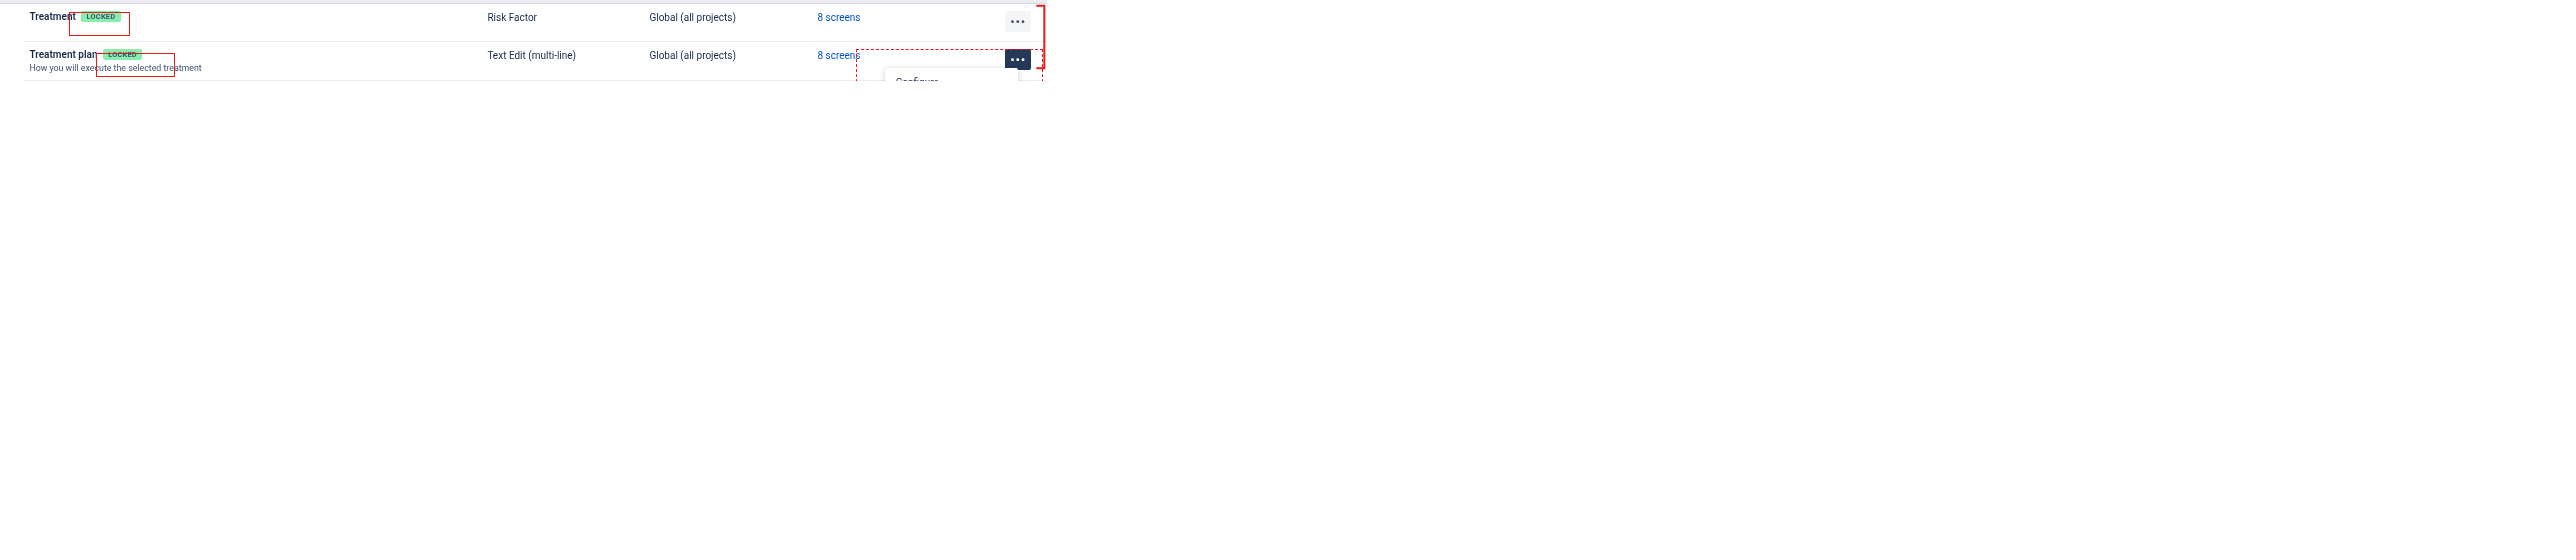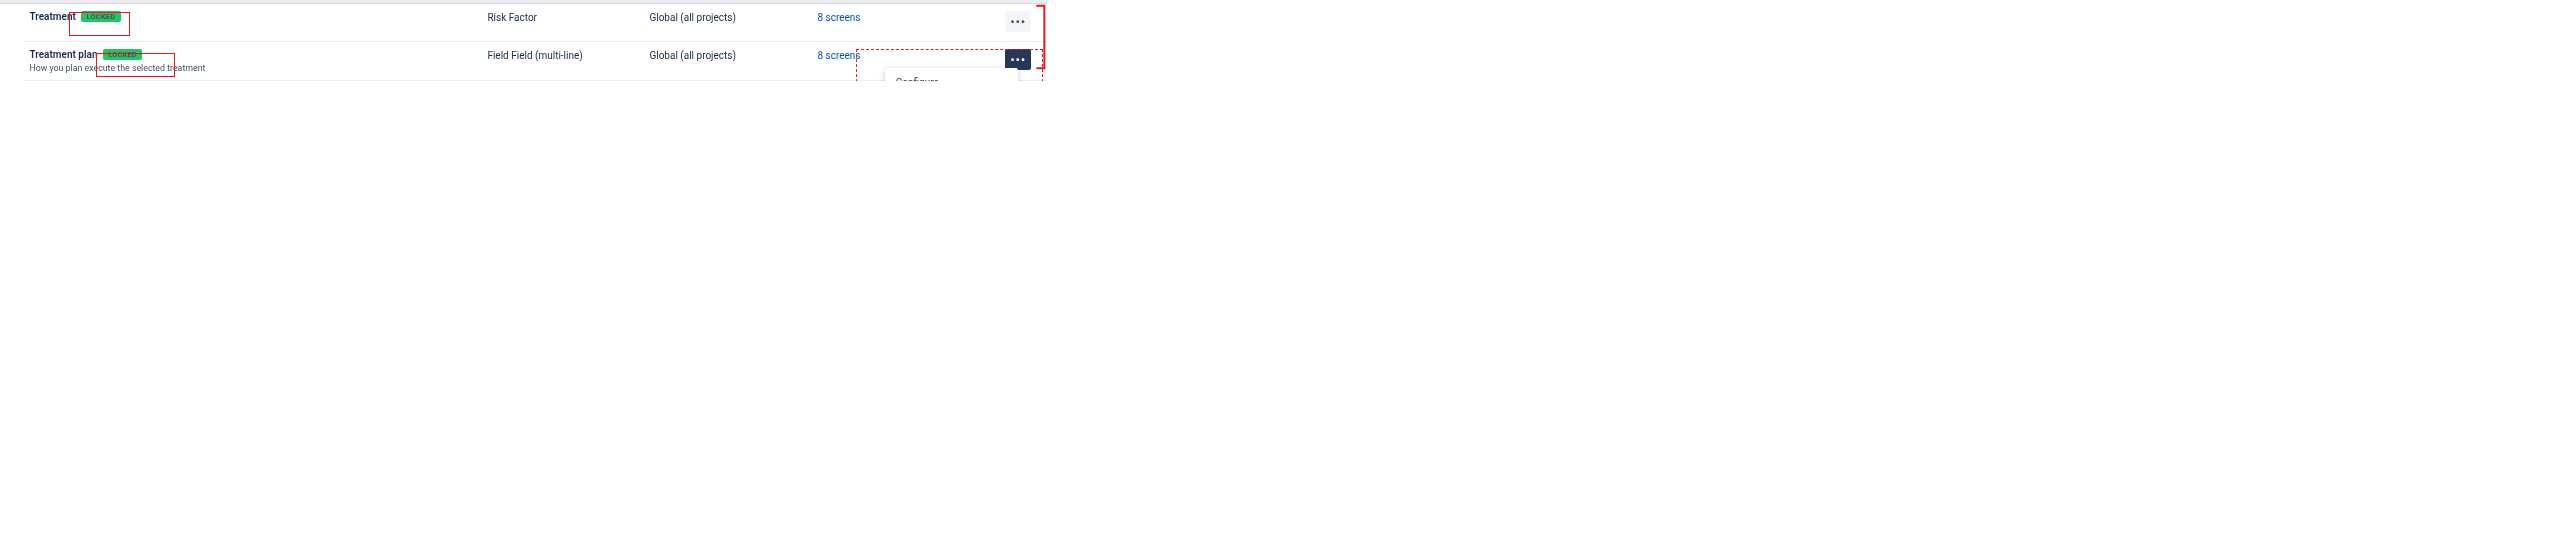--- a/index.html
+++ b/index.html
@@ -45,21 +45,21 @@
     align-items: center;
     gap: 5.4px;
   }
   .field-name {
     font-weight: 600;
     font-size: 10px;
     color: #172B4D;
   }
   .badge {
     display: inline-block;
-    background: #22c55e;
+    background: #86efac;
     color: #42526E;
     font-size: 7.4px;
     font-weight: 700;
     letter-spacing: 0.2px;
     padding: 1.3px 5.4px;
     border-radius: 2px;
   }
   .field-desc {
     margin-top: 2.7px;
     font-size: 8.8px;
@@ -176,24 +176,24 @@
         </div>
       </div>
     </div>
 
     <div class="row" style="position:relative;">
       <div class="col-name">
         <div class="field-head">
           <span class="field-name">Treatment plan</span>
           <span class="badge">LOCKED</span>
         </div>
-        <div class="field-desc">How you plan execute the selected treatment</div>
+        <div class="field-desc">How you will execute the selected treatment</div>
       </div>
       <div class="col-type">
-        <span class="cell-text">Field Field (multi-line)</span>
+        <span class="cell-text">Text Edit (multi-line)</span>
       </div>
       <div class="col-scope">
         <span class="cell-text">Global (all projects)</span>
       </div>
       <div class="col-screens">
         <span class="link">8 screens</span>
       </div>
       <div class="col-actions">
         <div class="more-btn active">
           <span class="dots">•••</span>

